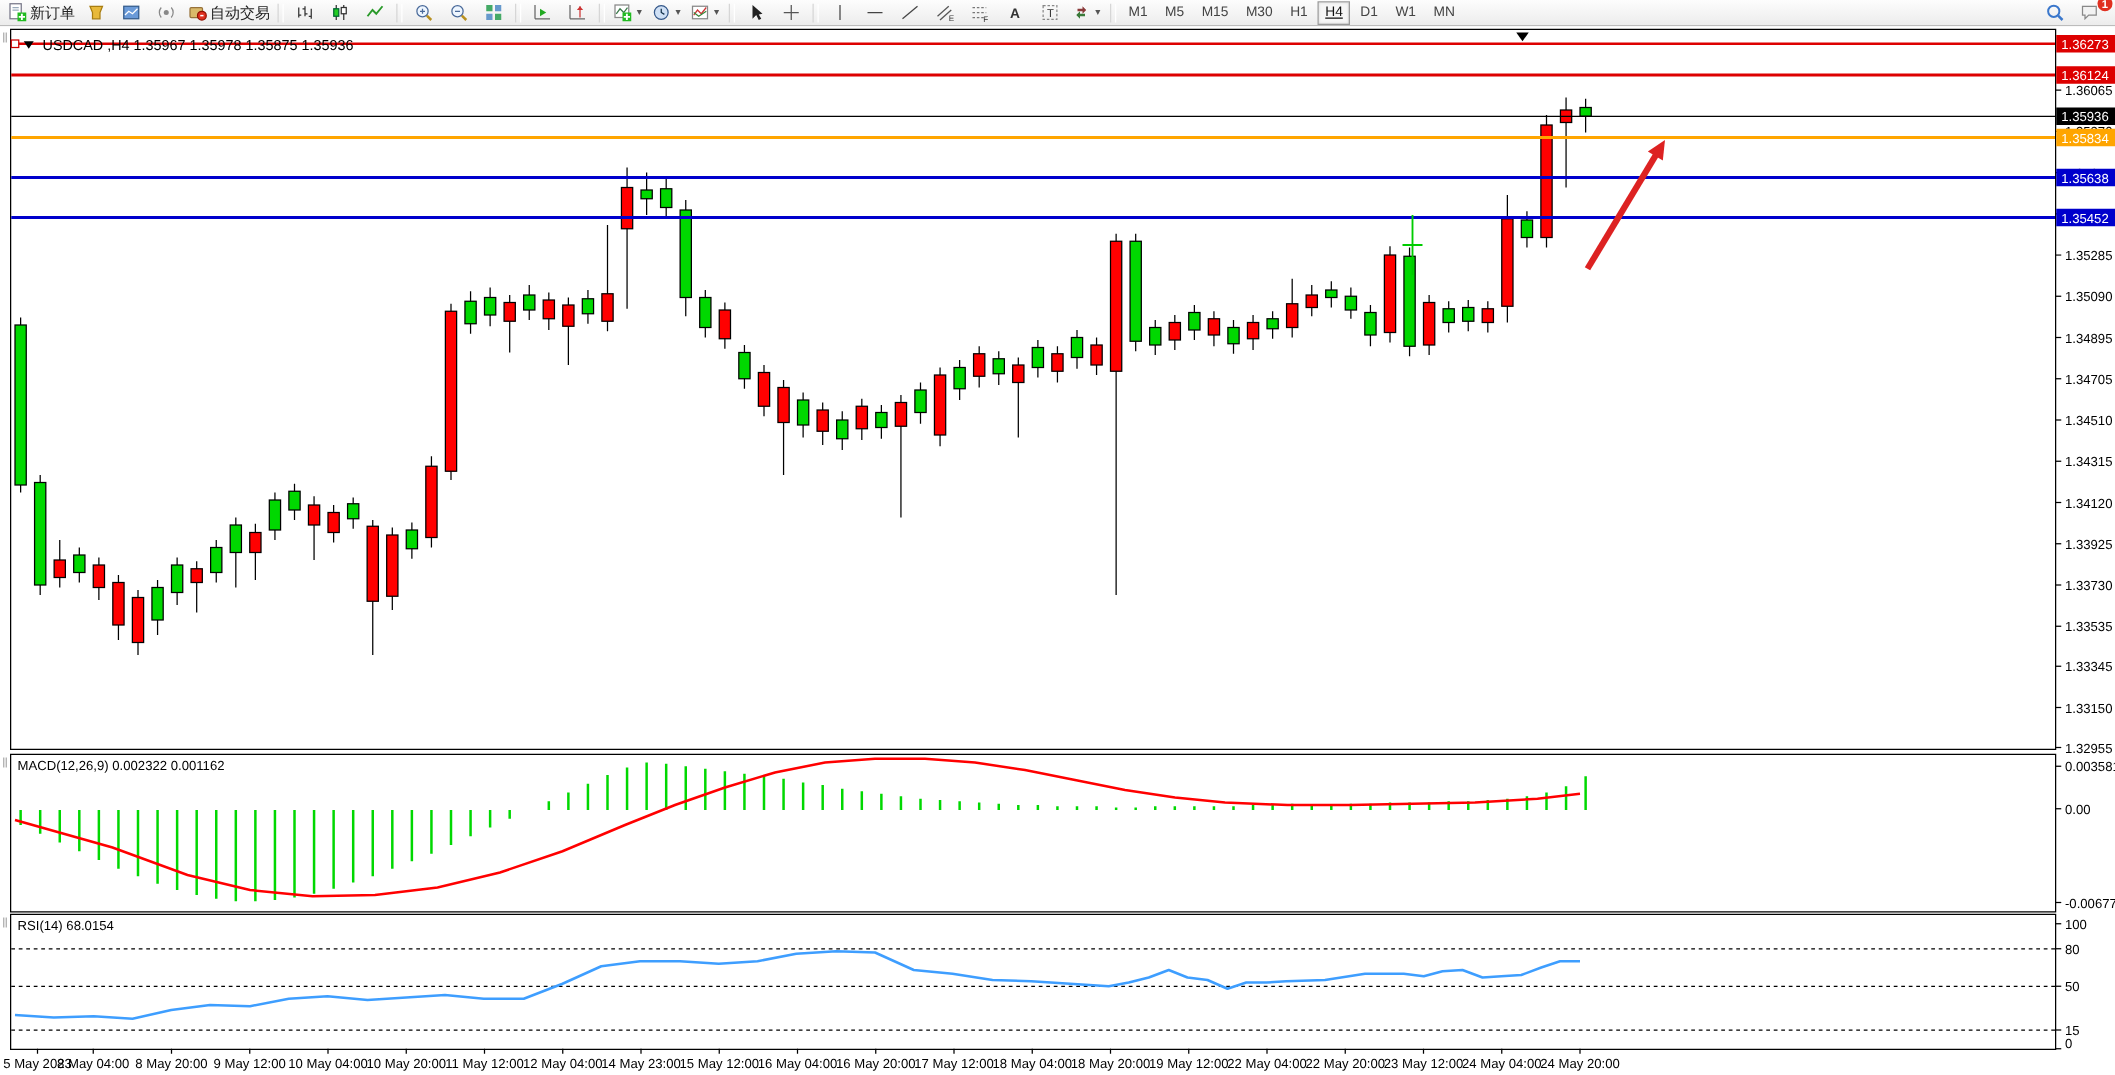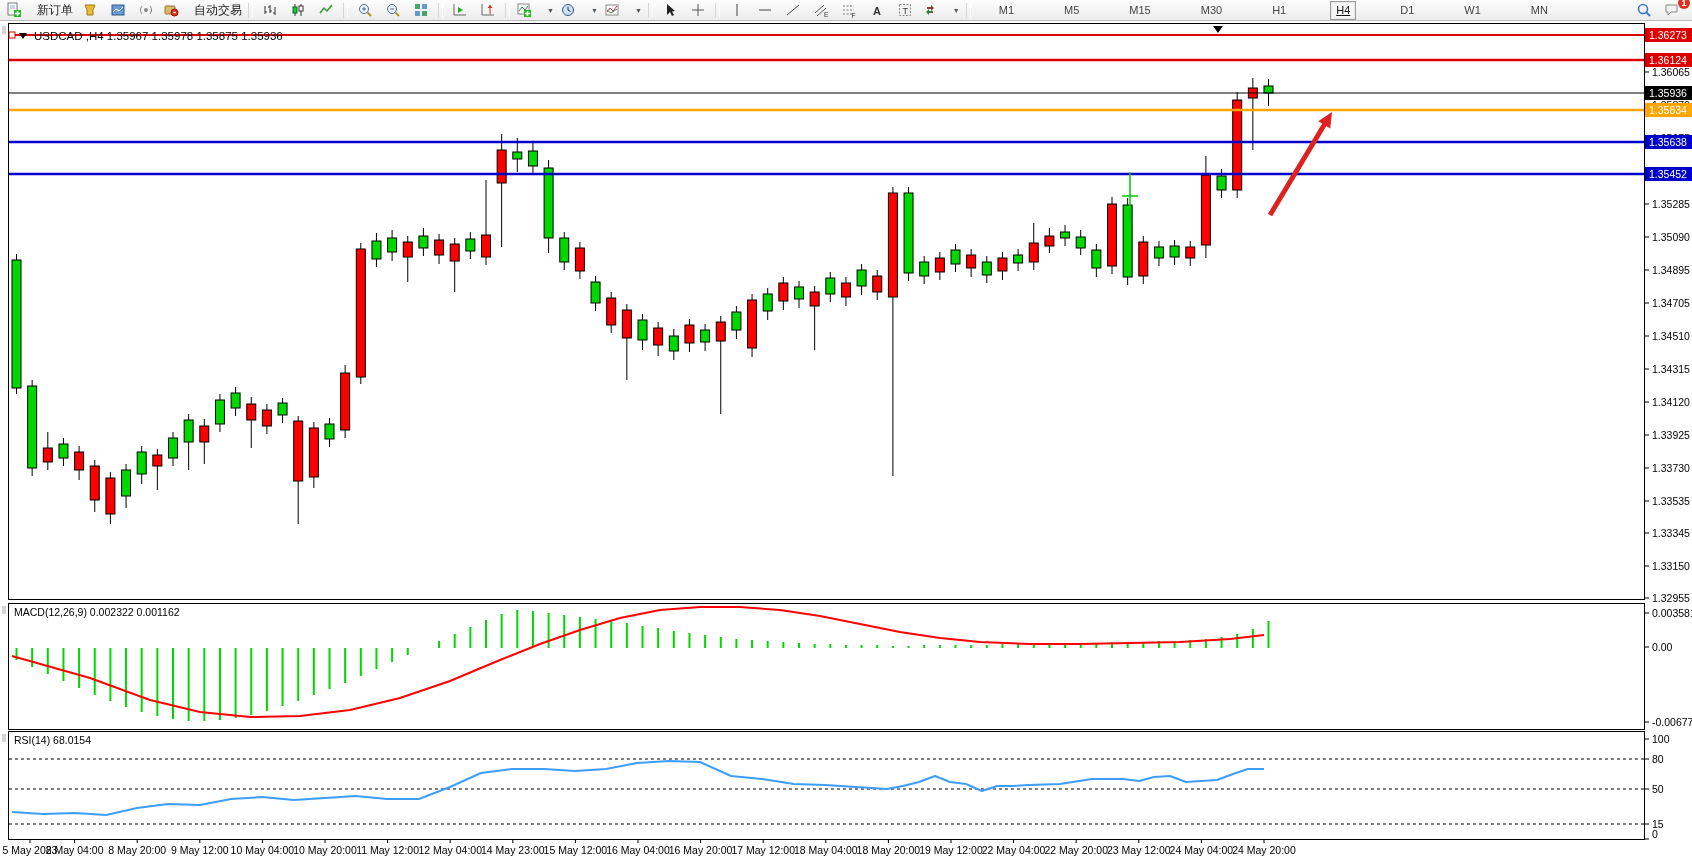--- a/index.html
+++ b/index.html
@@ -4,25 +4,25 @@
 <style>
   html,body{margin:0;padding:0;width:1692px;height:860px;overflow:hidden;
     background:#f0f0f0;font-family:"Liberation Sans","DejaVu Sans",sans-serif;}
   
   .toolbar{position:absolute;top:0;left:0;width:1692px;height:21px;
     background:linear-gradient(#fdfdfd,#ececec);border-bottom:1px solid #bcbcbc;
     display:flex;align-items:center;padding-left:3px;box-sizing:border-box;}
   .tb-group{display:flex;align-items:center;height:21px;}
   .tb-sep{width:3px;height:15px;border-left:1px solid #d6d6d6;border-right:1px solid #ffffff;margin:0 3px;}
   .tb-btn{height:19px;min-width:22px;display:flex;align-items:center;justify-content:center;
-    padding:0 2px;border:1px solid transparent;border-radius:2px;background:transparent;cursor:default;gap:13px;}
+    padding:0 2px;border:1px solid transparent;border-radius:2px;background:transparent;cursor:default;}
   .tb-label{font-size:12px;color:#222;margin-left:2px;white-space:nowrap;}
   .caret{font-size:7px;color:#555;margin-left:2px;}
   .tf-btn{height:17px;padding:0 5px;font-size:11px;color:#444;display:flex;align-items:center;
-    border:1px solid transparent;margin:0 19px;}
+    border:1px solid transparent;margin:0 1px;}
   .tf-btn.active{background:#f6f6f6;border:1px solid #9a9a9a;box-shadow:inset 0 0 2px #ccc;color:#111;text-decoration:underline;}
   .tb-right{margin-left:auto;display:flex;align-items:center;margin-right:6px;}
   .chat-wrap{position:relative;}
   .chat-badge{position:absolute;top:-4px;right:-5px;width:12px;height:12px;border-radius:50%;
     background:#e03020;color:#fff;font-size:9px;line-height:12px;text-align:center;font-weight:bold;}
   
   #chart{position:absolute;top:21px;left:0;background:#ffffff;}
   #chart text{font-family:"Liberation Sans","DejaVu Sans",sans-serif;font-size:10.5px;fill:#000;}
   #chart text.badge-text{fill:#fff;font-size:10.5px;}
   #chart text.hdr{font-size:11.5px;}

